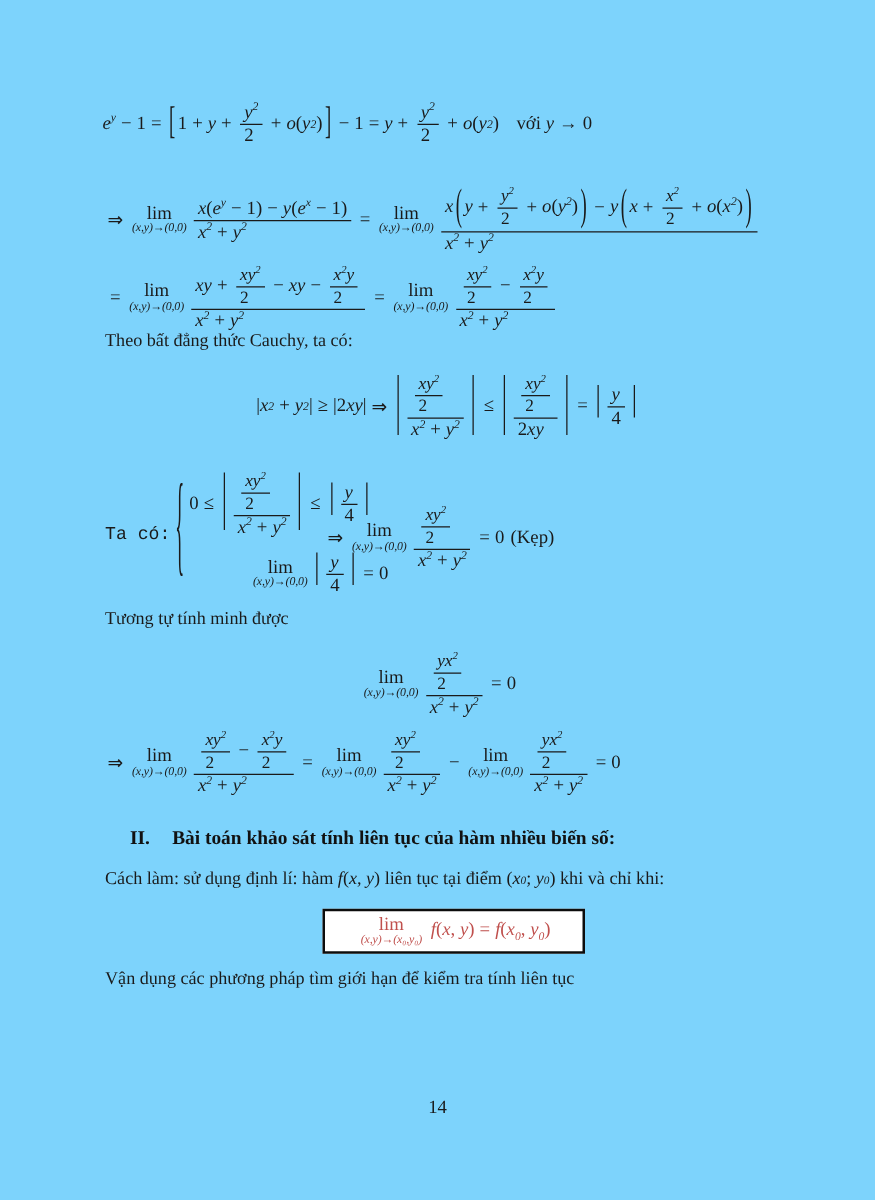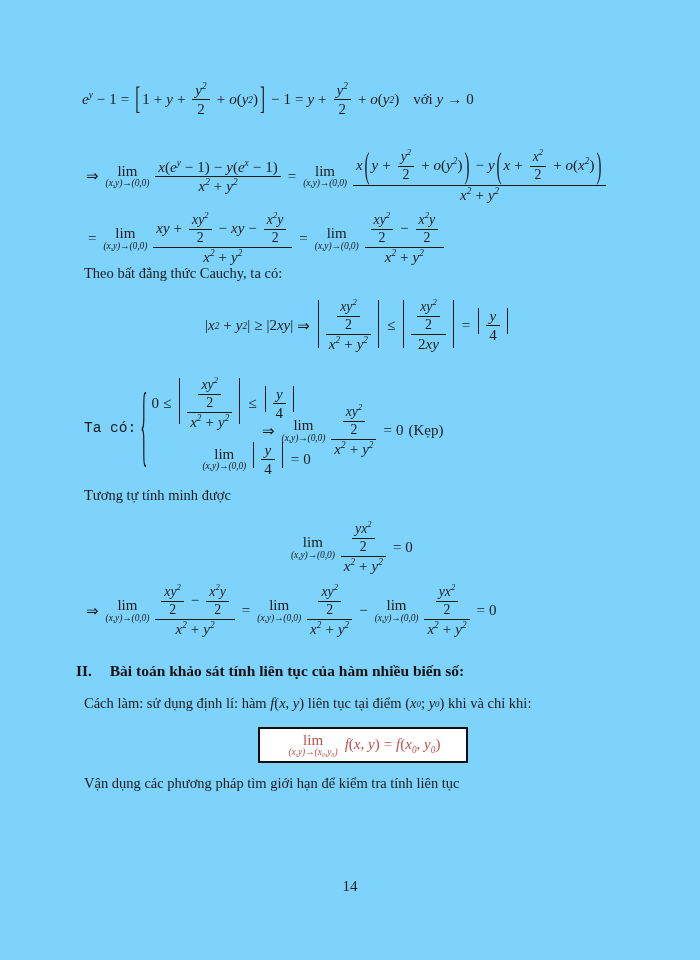--- a/index.html
+++ b/index.html
@@ -46,21 +46,20 @@
     font-size: 0.62em;
     vertical-align: sub;
     font-style: italic;
     line-height: 0;
   }
 
   
   .frac {
     display: inline-flex;
     flex-direction: column;
-    align-items: center;
     vertical-align: middle;
     margin: 0 3px;
     line-height: 1.08;
   }
   .frac > .num { padding: 0 3px 1px 3px; }
   .frac > .den { padding: 1px 3px 0 3px; }
   .frac > .bar {
     display: block;
     width: 100%;
     height: 1px;
@@ -120,20 +119,21 @@
   
   .row { position: absolute; }
 
   
   .heading {
     font-family: "Liberation Serif", serif;
     font-weight: bold;
     font-size: 15.5px;
     color: #111;
     white-space: nowrap;
+    margin-left: 28px;
   }
 
   
   .redbox {
     position: absolute;
     border: 2.5px solid #0d0d0d;
     background: #ffffff;
     display: flex;
     align-items: center;
     justify-content: center;

